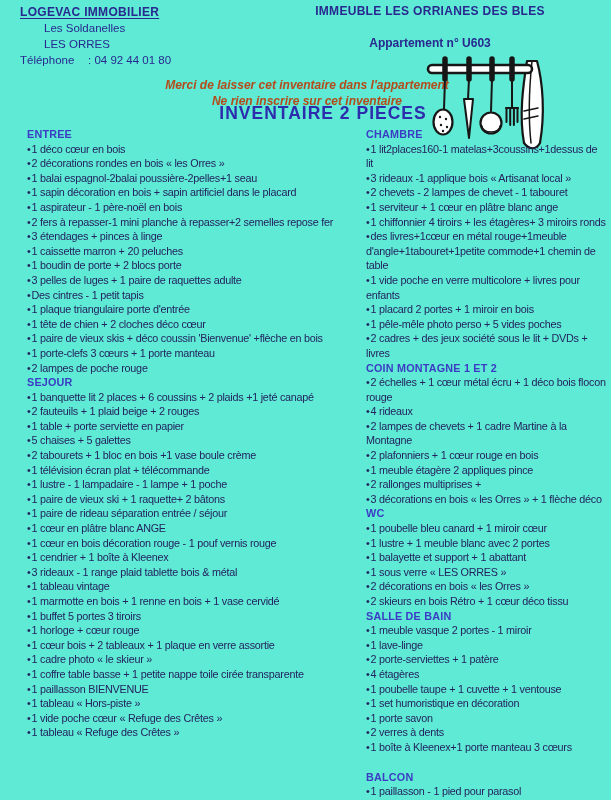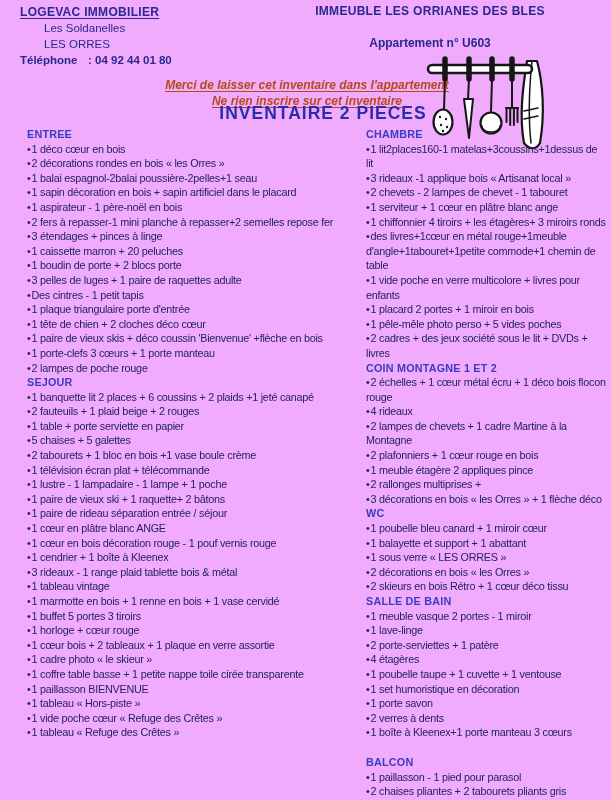--- a/index.html
+++ b/index.html
@@ -8,37 +8,37 @@
     --navy:#28288f;
     --title-blue:#2c2cad;
     --red:#b44b1b;
     --ink:#161616;
   }
   *{margin:0;padding:0;box-sizing:border-box;}
   html,body{background:#ffffff;}
   .page{
     position:relative;
     width:611px;height:800px;
-    background:#f0abfc;
+    background:#5eead4;
     overflow:hidden;
     font-family:"Liberation Sans","DejaVu Sans",sans-serif;
     color:var(--body-text);
   }
   
   .header-left{position:absolute;left:20px;top:4px;font-size:11.5px;line-height:16px;color:var(--navy);}
   .company{font-weight:bold;font-size:12px;text-decoration:underline;text-underline-offset:2px;letter-spacing:.3px;}
   .addr{font-size:11.5px;padding-left:24px;}
-  .contact-row{font-weight:bold;}
+  .contact-row{font-weight:normal;}
   .contact-label{display:inline-block;width:68px;}
   .header-right{position:absolute;left:300px;top:4px;width:260px;text-align:center;color:var(--navy);font-weight:bold;font-size:12px;line-height:14px;}
   .building{position:absolute;left:0;top:0;width:100%;letter-spacing:.3px;}
   .apartment{position:absolute;left:0;top:32px;width:100%;}
   
   .notice{position:absolute;left:0;top:78px;width:590px;text-align:center;color:var(--red);font-weight:bold;font-style:italic;font-size:12px;line-height:15.5px;}
-  .notice div{text-decoration:underline;text-underline-offset:2px;margin-left:24px;}
+  .notice div{text-underline-offset:2px;margin-left:24px;}
   .doc-title{position:absolute;left:0;top:103px;width:646px;text-align:center;color:var(--title-blue);font-weight:bold;font-size:17.5px;letter-spacing:1px;}
   
   .utensils{position:absolute;left:424px;top:56px;width:126px;height:102px;}
   
   .columns{position:absolute;left:5px;top:127px;width:601px;display:flex;}
   .col{font-size:10.8px;line-height:14.6px;letter-spacing:-0.25px;margin-left:22px;}
   .col-left{width:317px;flex:none;}
   .col-right{flex:1;min-width:0;}
   .sec-heading{color:var(--heading);font-weight:bold;letter-spacing:.2px;}
   .item{color:var(--body-text);}
@@ -175,20 +175,21 @@
           <div class="item"><span class="bullet">•</span><span>4 rideaux</span></div>
           <div class="item"><span class="bullet">•</span><span>2 lampes de chevets + 1 cadre Martine à la Montagne</span></div>
           <div class="item"><span class="bullet">•</span><span>2 plafonniers + 1 cœur rouge en bois</span></div>
           <div class="item"><span class="bullet">•</span><span>1 meuble étagère 2 appliques pince</span></div>
           <div class="item"><span class="bullet">•</span><span>2 rallonges multiprises +</span></div>
           <div class="item"><span class="bullet">•</span><span>3 décorations en bois « les Orres » + 1 flèche déco</span></div>
         </div>
         <div class="section">
           <div class="sec-heading">WC</div>
           <div class="item"><span class="bullet">•</span><span>1 poubelle bleu canard + 1 miroir cœur</span></div>
+          <div class="item"><span class="bullet">•</span><span>1 lustre + 1 meuble blanc avec 2 portes</span></div>
           <div class="item"><span class="bullet">•</span><span>1 balayette et support + 1 abattant</span></div>
           <div class="item"><span class="bullet">•</span><span>1 sous verre « LES ORRES »</span></div>
           <div class="item"><span class="bullet">•</span><span>2 décorations en bois « les Orres »</span></div>
           <div class="item"><span class="bullet">•</span><span>2 skieurs en bois Rétro + 1 cœur déco tissu</span></div>
         </div>
         <div class="section">
           <div class="sec-heading">SALLE DE BAIN</div>
           <div class="item"><span class="bullet">•</span><span>1 meuble vasque 2 portes - 1 miroir</span></div>
           <div class="item"><span class="bullet">•</span><span>1 lave-linge</span></div>
           <div class="item"><span class="bullet">•</span><span>2 porte-serviettes + 1 patère</span></div>

